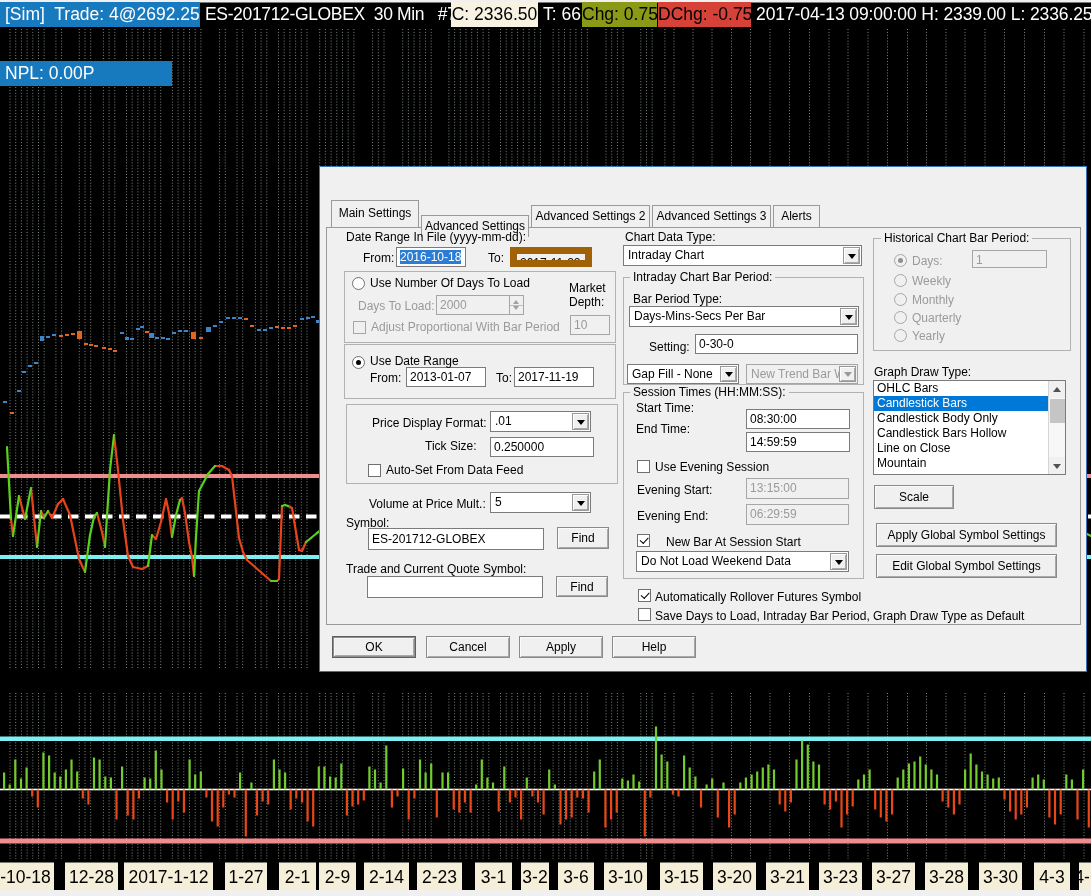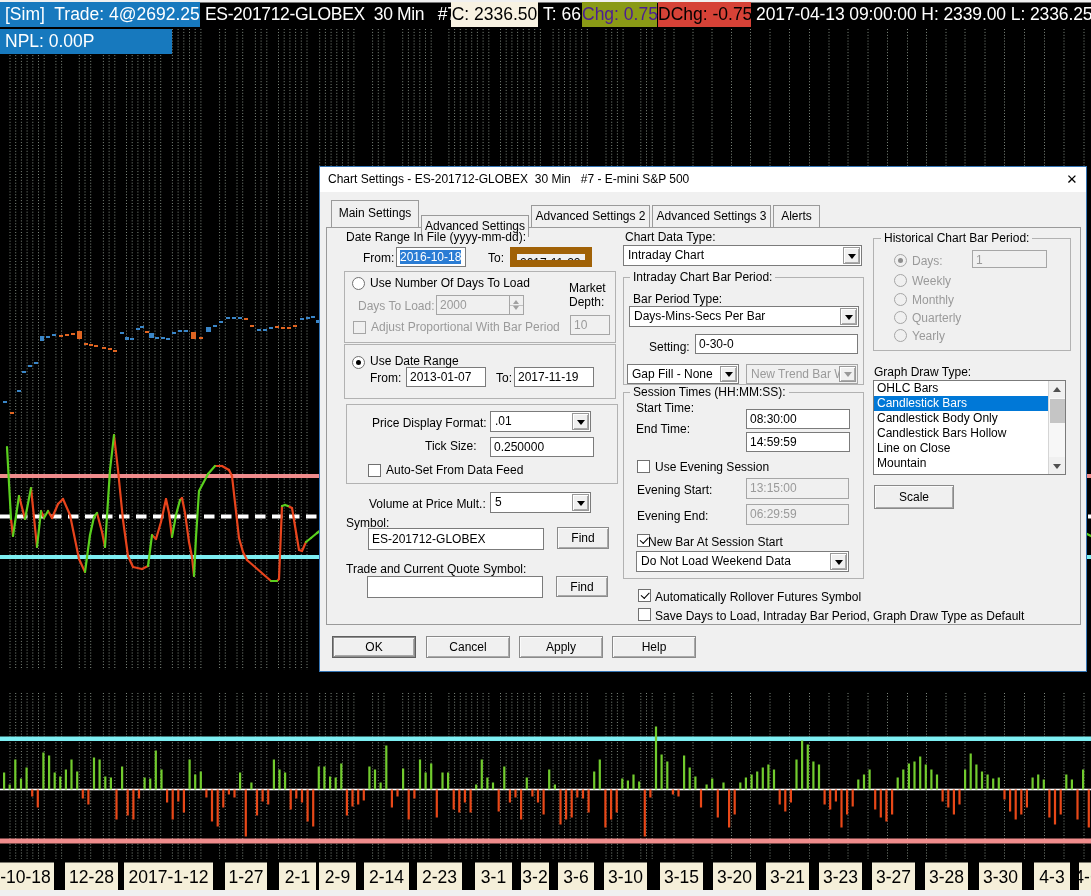--- a/index.html
+++ b/index.html
@@ -4,21 +4,21 @@
 * { margin:0; padding:0; box-sizing:border-box; }
 html,body { width:1091px; height:896px; overflow:hidden; background:#000; }
 body { font-family:"Liberation Sans", sans-serif; position:relative; }
 #stage { position:absolute; left:0; top:0; width:1091px; height:896px; }
 
 
 .tbar { position:absolute; left:0; white-space:pre; font-size:17.5px; color:#fff; line-height:25px; height:25px; }
 .tbar span { display:inline-block; height:25px; }
 .chip-blue { background:#1779be; color:#fff; }
 .chip-white { background:#f8f2e2; color:#000; }
-.chip-olive { background:#8a9a16; color:#4c1d95; }
+.chip-olive { background:#8a9a16; color:#000000; }
 .chip-red { background:#d64237; color:#000; }
 
 
 #dlg { position:absolute; left:319px; top:166px; width:768px; height:506px;
   background:#f0f0f0; border:1px solid #3474b4; font-size:12px; color:#000; }
 #dlg-title { position:absolute; left:0; top:0; width:100%; height:25px; background:#fff;
   line-height:25px; padding-left:8px; font-size:12px; }
 #dlg-x { position:absolute; right:5px; top:4px; width:18px; height:18px; text-align:center;
   line-height:17px; font-size:13.5px; color:#000; }
 
@@ -670,24 +670,23 @@
 <text x="946.5" y="883" text-anchor="middle">3-28</text>
 <rect x="979" y="862.5" width="43" height="27.5" fill="#f5efd9"></rect>
 <text x="1000.5" y="883" text-anchor="middle">3-30</text>
 <rect x="1034" y="862.5" width="36" height="27.5" fill="#f5efd9"></rect>
 <text x="1052.0" y="883" text-anchor="middle">4-3</text>
 <rect x="1079" y="862.5" width="16" height="27.5" fill="#f5efd9"></rect>
 <text x="1087.0" y="883" text-anchor="middle">4-6</text>
 </g>
 </svg>
 <div class="tbar" style="top:2px; width:1091px;"><span class="chip-blue" style="position:absolute;left:0;width:200px;padding-left:5px;">[Sim]&nbsp; Trade: 4@2692.25</span><span style="position:absolute;left:205px;letter-spacing:-0.35px;">ES-201712-GLOBEX&nbsp; 30 Min&nbsp;&nbsp; #7</span><span class="chip-white" style="position:absolute;left:451px;width:87px;text-align:center;">C: 2336.50</span><span style="position:absolute;left:543px;">T: 66</span><span class="chip-olive" style="position:absolute;left:582px;width:75px;text-align:center;">Chg: 0.75</span><span class="chip-red" style="position:absolute;left:658px;width:93px;text-align:center;">DChg: -0.75</span><span style="position:absolute;left:756px;letter-spacing:-0.1px;">2017-04-13 09:00:00 H: 2339.00 L: 2336.25</span></div>
-<div class="tbar" style="top:29px;"><span class="chip-blue" style="position:absolute;left:0;width:172px;padding-left:5px;">NPL: 0.00P</span></div>
+<div class="tbar" style="top:29px;"><span class="chip-blue" style="position:absolute;left:0;width:172px;padding-left:5px;margin-top:32px;">NPL: 0.00P</span></div>
 
 <div id="dlg">
-<div id="dlg-title">Chart Settings - ES-201712-GLOBEX&nbsp; 30 Min&nbsp;&nbsp; #7 - E-mini S&amp;P 500<span id="dlg-x">✕</span></div>
 
 <div class="tab" style="left:11px; top:33px; width:88px; height:27px; line-height:25px; z-index:4;">Main Settings</div>
 <div class="tab" style="left:101px; top:48px; width:108px; height:22px; line-height:21px;">Advanced Settings</div>
 <div class="tab" style="left:211px; top:38px; width:119px; height:22px; line-height:21px;">Advanced Settings 2</div>
 <div class="tab" style="left:332px; top:38px; width:119px; height:22px; line-height:21px;">Advanced Settings 3</div>
 <div class="tab" style="left:453px; top:38px; width:47px; height:22px; line-height:21px;">Alerts</div>
 <div id="tabpage"></div>
 
 <div class="lbl" style="left:26px; top:63px;">Date Range In File (yyyy-mm-dd):</div>
 <div class="lbl" style="left:43px; top:84px;">From:</div>
@@ -751,21 +750,21 @@
 <div class="inp" style="left:426px; top:242px; width:104px; height:20px;">08:30:00</div>
 <div class="lbl" style="left:316px; top:255px;">End Time:</div>
 <div class="inp" style="left:426px; top:265px; width:104px; height:20px;">14:59:59</div>
 <div class="cb" style="left:317px; top:293px;"></div>
 <div class="lbl" style="left:335px; top:293px;">Use Evening Session</div>
 <div class="lbl" style="left:317px; top:316px;">Evening Start:</div>
 <div class="inp inp-dis" style="left:426px; top:311px; width:103px; height:21px;">13:15:00</div>
 <div class="lbl" style="left:317px; top:342px;">Evening End:</div>
 <div class="inp inp-dis" style="left:426px; top:337px; width:103px; height:21px;">06:29:59</div>
 <div class="cb c" style="left:317px; top:367px;"></div>
-<div class="lbl" style="left:328px; top:368px;">New Bar At Session Start</div>
+<div class="lbl" style="left:346px; top:368px;">New Bar At Session Start</div>
 <div class="cmb" style="left:316px; top:384px; width:213px; height:21px;">Do Not Load Weekend Data<span class="ab"></span></div>
 
 <div class="cb c" style="left:318px; top:422px;"></div>
 <div class="lbl" style="left:335px; top:423px;">Automatically Rollover Futures Symbol</div>
 <div class="cb" style="left:318px; top:441px;"></div>
 <div class="lbl" style="left:335px; top:442px;">Save Days to Load, Intraday Bar Period, Graph Draw Type as Default</div>
 
 <div class="gbox" style="left:553px; top:71px; width:198px; height:113px;"></div>
 <div class="gbox-t" style="left:561px; top:64px;">Historical Chart Bar Period:</div>
 <div class="rd gr c" style="left:574px; top:87px;"></div>
@@ -788,20 +787,22 @@
 <div class="it">Candlestick Bars Hollow</div>
 <div class="it">Line on Close</div>
 <div class="it">Mountain</div>
 <div class="sb">
           <div class="up"></div>
           <div class="dn"></div>
           <div class="th"></div>
         </div>
 </div>
 <div class="btn" style="left:554px; top:318px; width:80px; height:24px; line-height:23px;">Scale</div>
+<div class="btn" style="left:556px; top:356px; width:181px; height:24px; line-height:23px;">Apply Global Symbol Settings</div>
+<div class="btn" style="left:556px; top:387px; width:181px; height:24px; line-height:23px;">Edit Global Symbol Settings</div>
 
 <div class="btn btn-def" style="left:12px; top:469px; width:84px; height:22px; line-height:21px;">OK</div>
 <div class="btn" style="left:106px; top:469px; width:84px; height:22px; line-height:21px;">Cancel</div>
 <div class="btn" style="left:199px; top:469px; width:84px; height:22px; line-height:21px;">Apply</div>
 <div class="btn" style="left:292px; top:469px; width:84px; height:22px; line-height:21px;">Help</div>
 </div>
 
 </div>
 
 </body></html>

